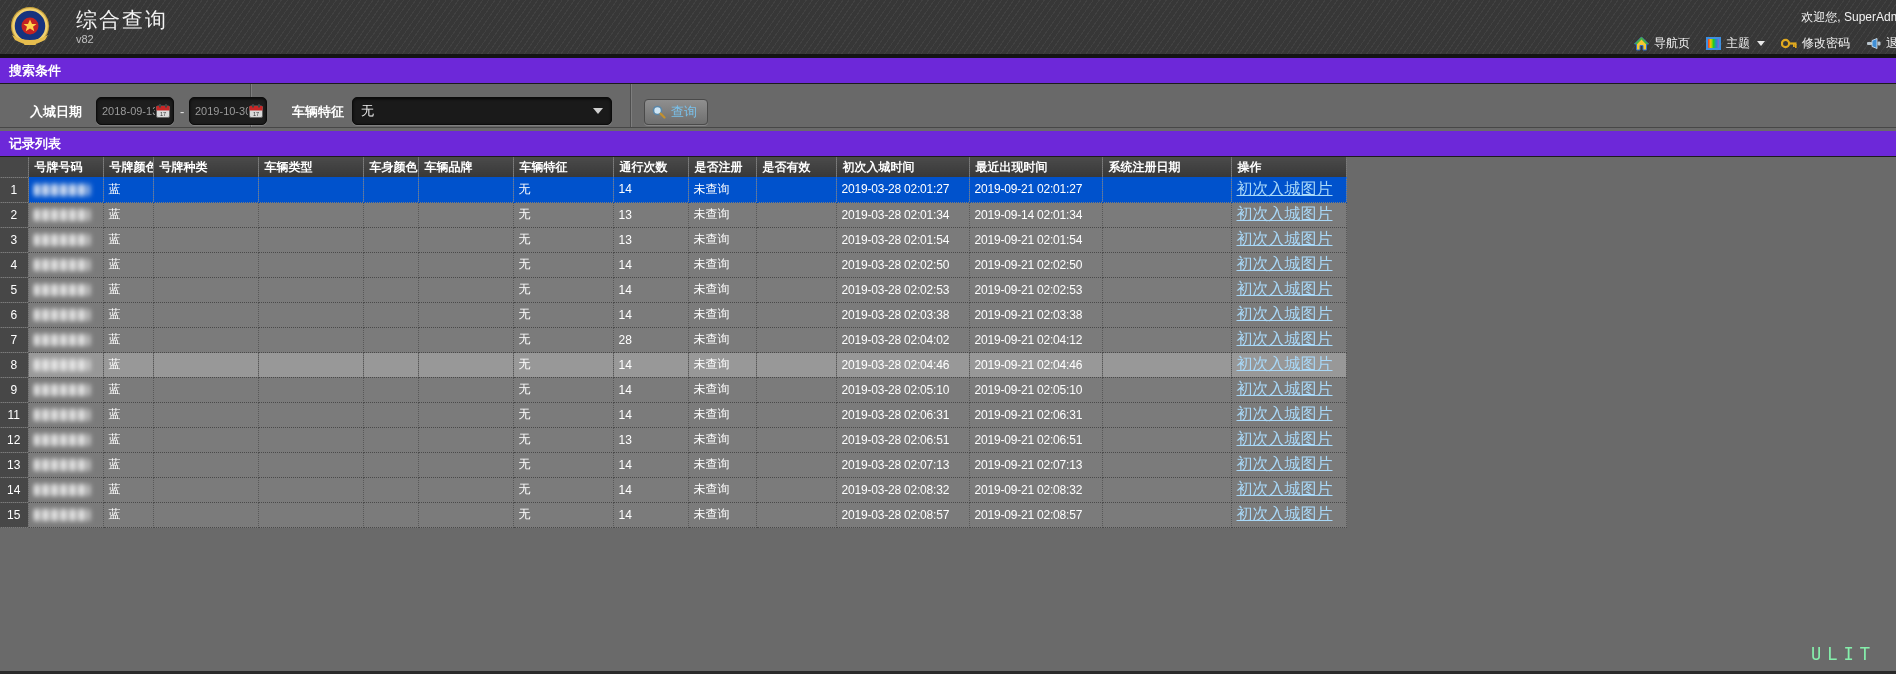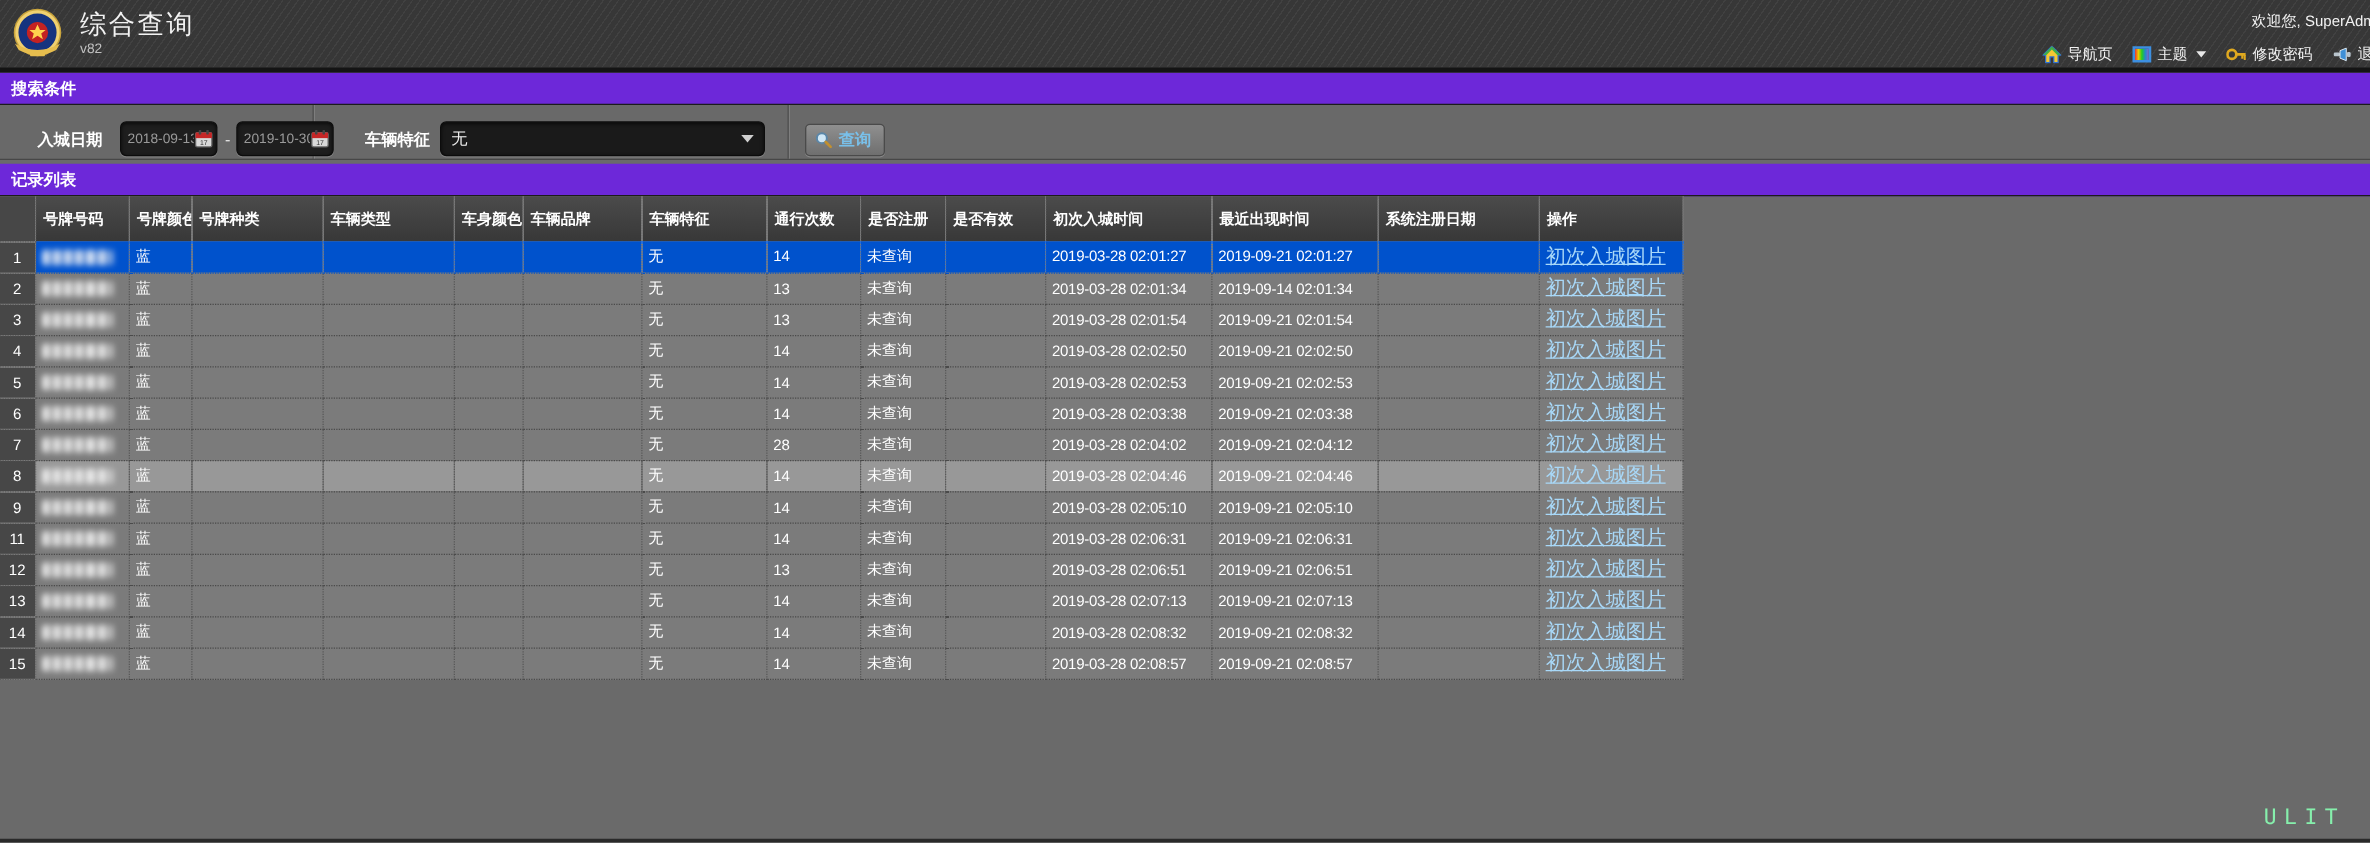--- a/index.html
+++ b/index.html
@@ -13,21 +13,21 @@
 
   
   .topbar {
     height:58px; position:relative; display:flex; align-items:stretch;
     background:#3a3a3a;
     background-image:repeating-linear-gradient(125deg, rgba(255,255,255,.035) 0 1px, rgba(0,0,0,.06) 1px 5px);
     border-bottom:4px solid #141414;
   }
   .brand { display:flex; align-items:center; padding-left:8px; min-width:172px; }
   .logo { width:44px; height:44px; }
-  .brand-text { margin-left:12px; line-height:1; }
+  .brand-text { margin-left:24px; line-height:1; }
   .brand-title { color:#f2f2f2; font-size:21px; letter-spacing:2px; font-weight:400; }
   .brand-ver { color:#c0c0c0; font-size:11px; margin-top:4px; }
   .mainmenu { display:flex; align-items:stretch; }
   .nav-item {
     display:flex; align-items:center; padding:0 15px; color:#ededed; font-size:14px;
     cursor:pointer; white-space:nowrap;
   }
   .nav-item + .nav-item { border-left:1px solid rgba(255,255,255,.13); }
   .nav-item.active {
     background:#262626;
@@ -68,27 +68,27 @@
     box-shadow:inset 0 1px 3px rgba(0,0,0,.7), 0 1px 0 rgba(255,255,255,.15);
     padding:0 8px; cursor:pointer;
   }
   .select-box .val { color:#f0f0f0; font-size:13px; flex:1; }
   .chev { width:0; height:0; border-left:5px solid transparent; border-right:5px solid transparent; border-top:6px solid #cfcfcf; margin-left:8px; }
   .query-btn {
     position:absolute; top:15px; height:26px; display:flex; align-items:center; gap:5px;
     background:linear-gradient(#8f8f8f,#6f6f6f); border:1px solid #4a4a4a; border-radius:4px;
     padding:0 10px 0 7px; cursor:pointer; box-shadow:0 1px 0 rgba(255,255,255,.2);
   }
-  .query-btn .lbl { color:#79c0ea; font-size:13px; font-weight:bold; }
+  .query-btn .lbl { color:#79c0ea; font-size:13px; font-weight:normal; }
 
   
   .records-bar { margin-top:3px; }
   table.records { border-collapse:collapse; table-layout:fixed; width:1346px; background:#7b7b7b; }
   table.records th {
-    height:36px; background:linear-gradient(#4b4b4b,#383838); color:#fff;
+    height:20px; background:linear-gradient(#4b4b4b,#383838); color:#fff;
     font-size:12px; font-weight:bold; text-align:left; padding:0 6px;
     border-right:1px dotted #707070; white-space:nowrap; overflow:hidden;
   }
   table.records td {
     height:25px; padding:0 5px; color:#ffffff; font-size:12px;
     border-right:1px dotted #585858; border-bottom:1px dotted #4a4a4a;
     background:#7b7b7b; white-space:nowrap; overflow:hidden;
   }
   table.records td.gutter, table.records th.gutter {
     background:#474747; text-align:center; color:#fff; font-size:12px;

